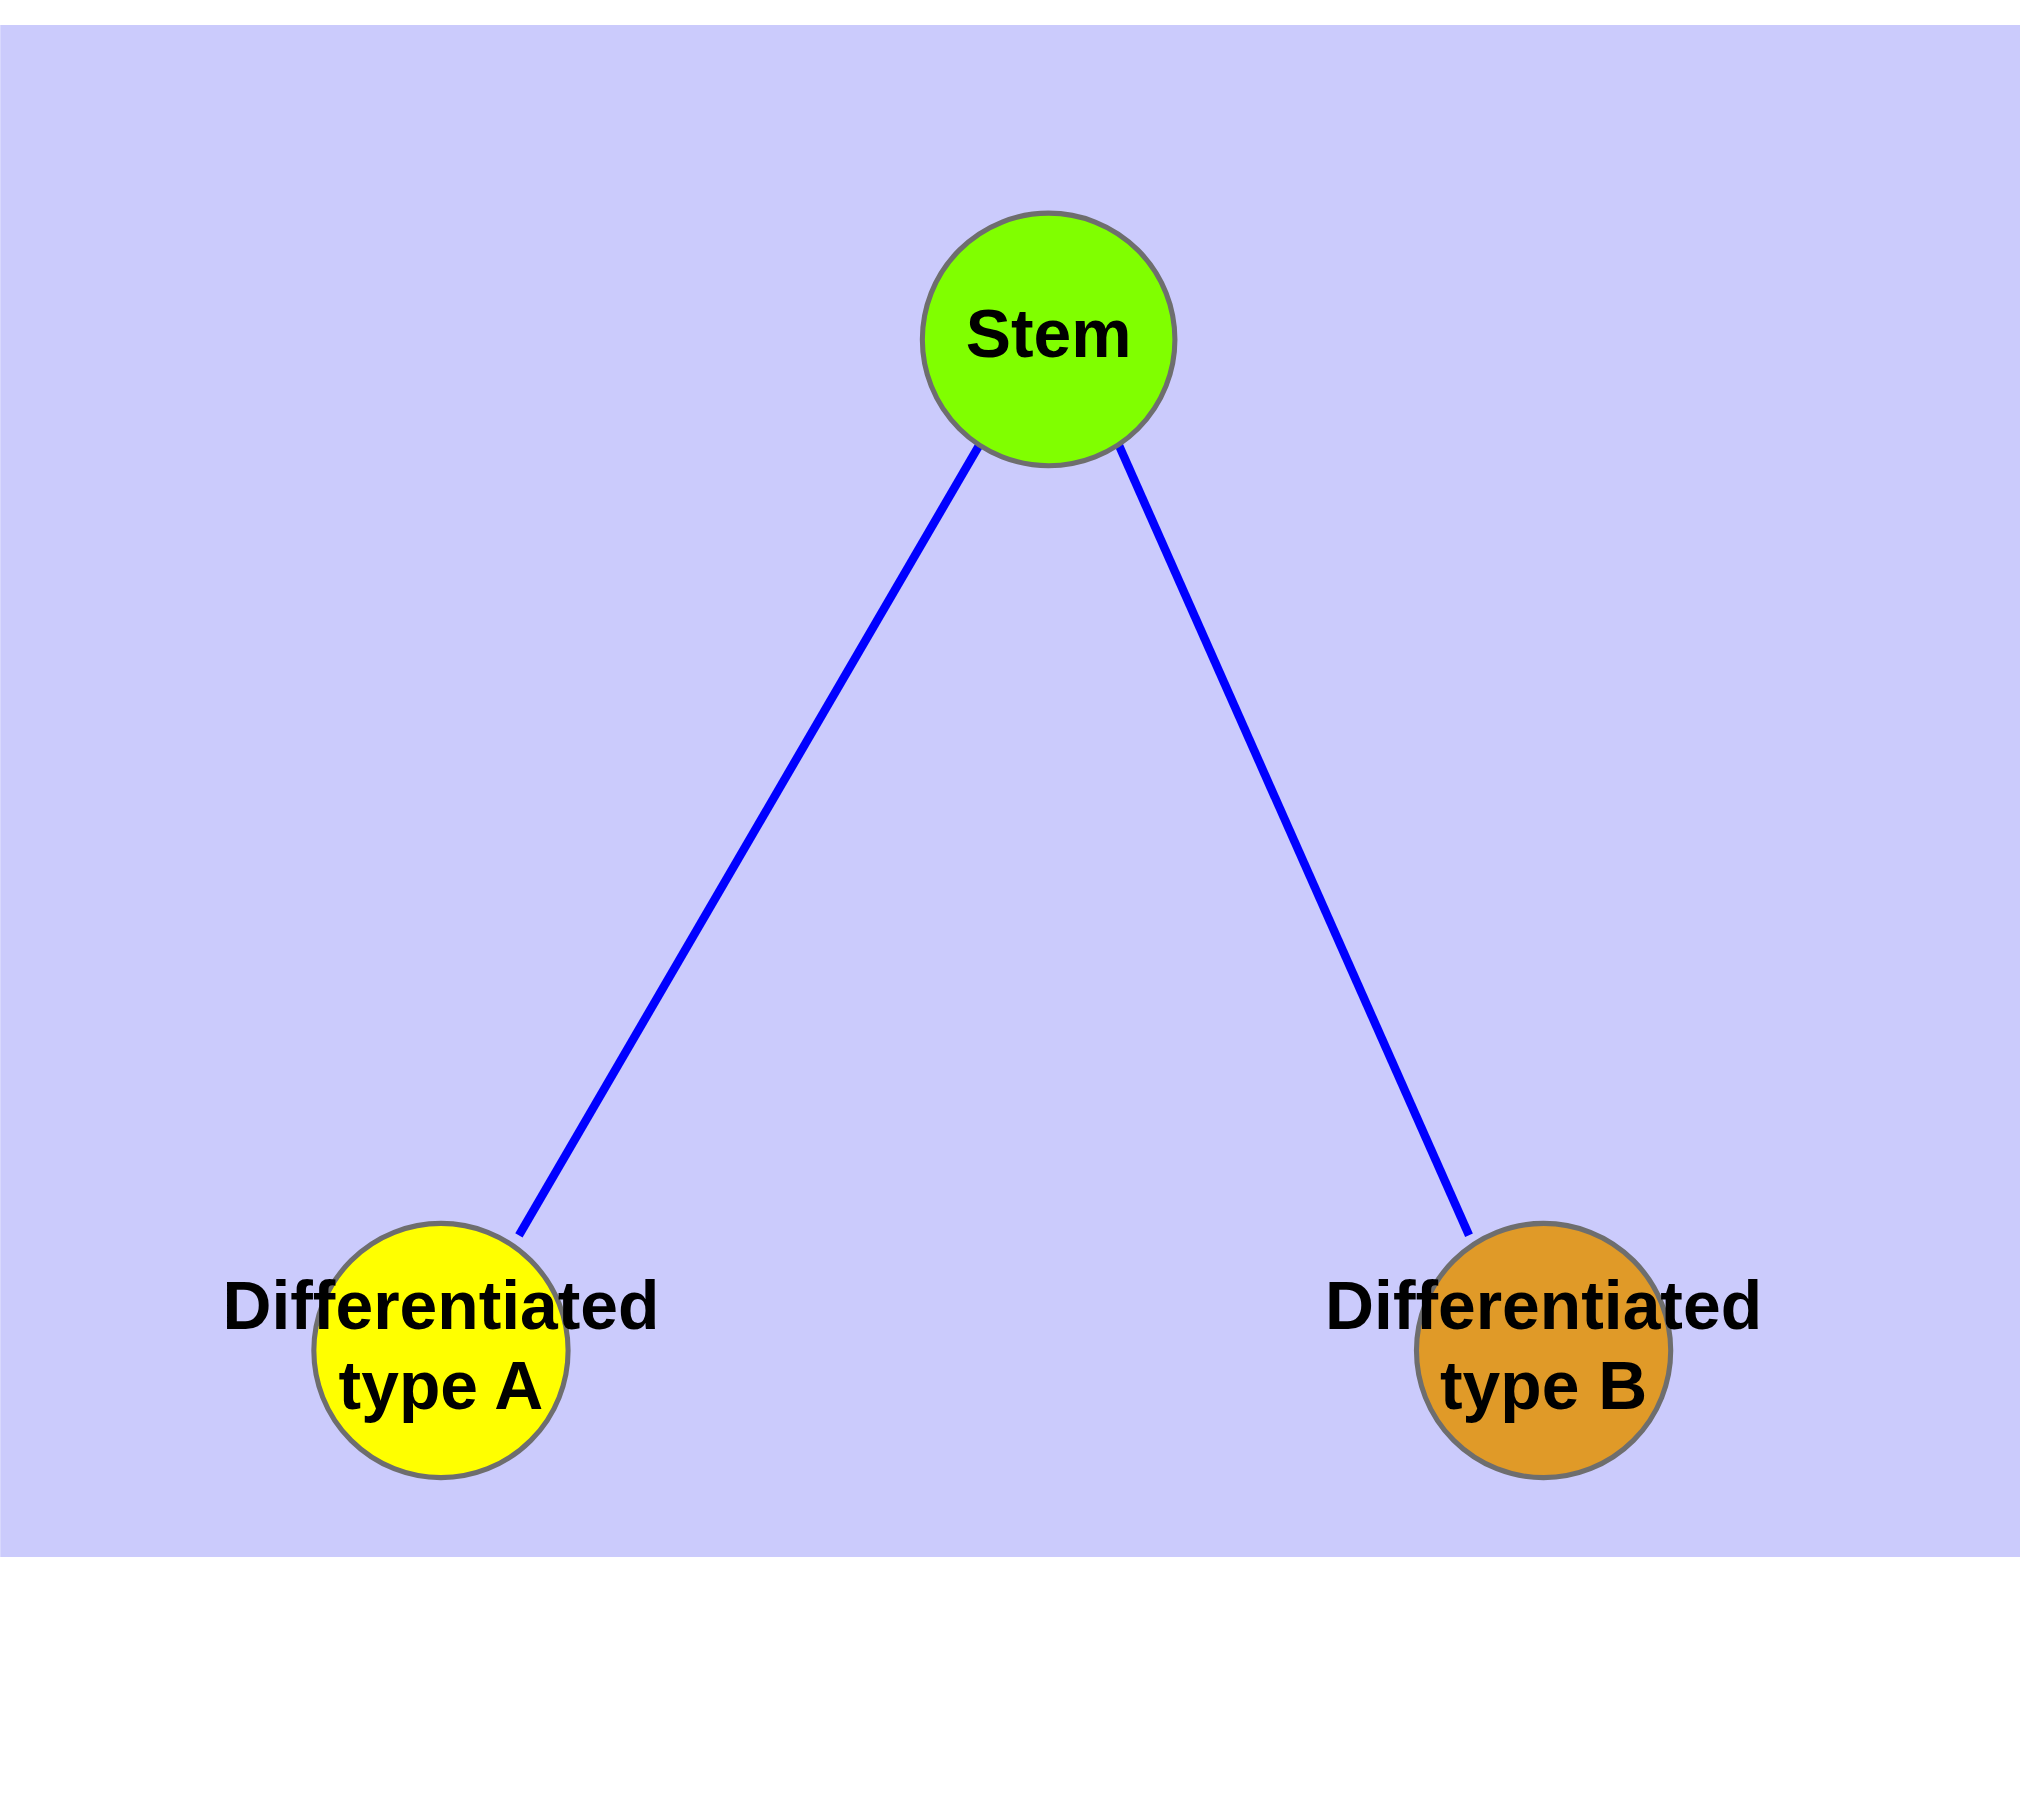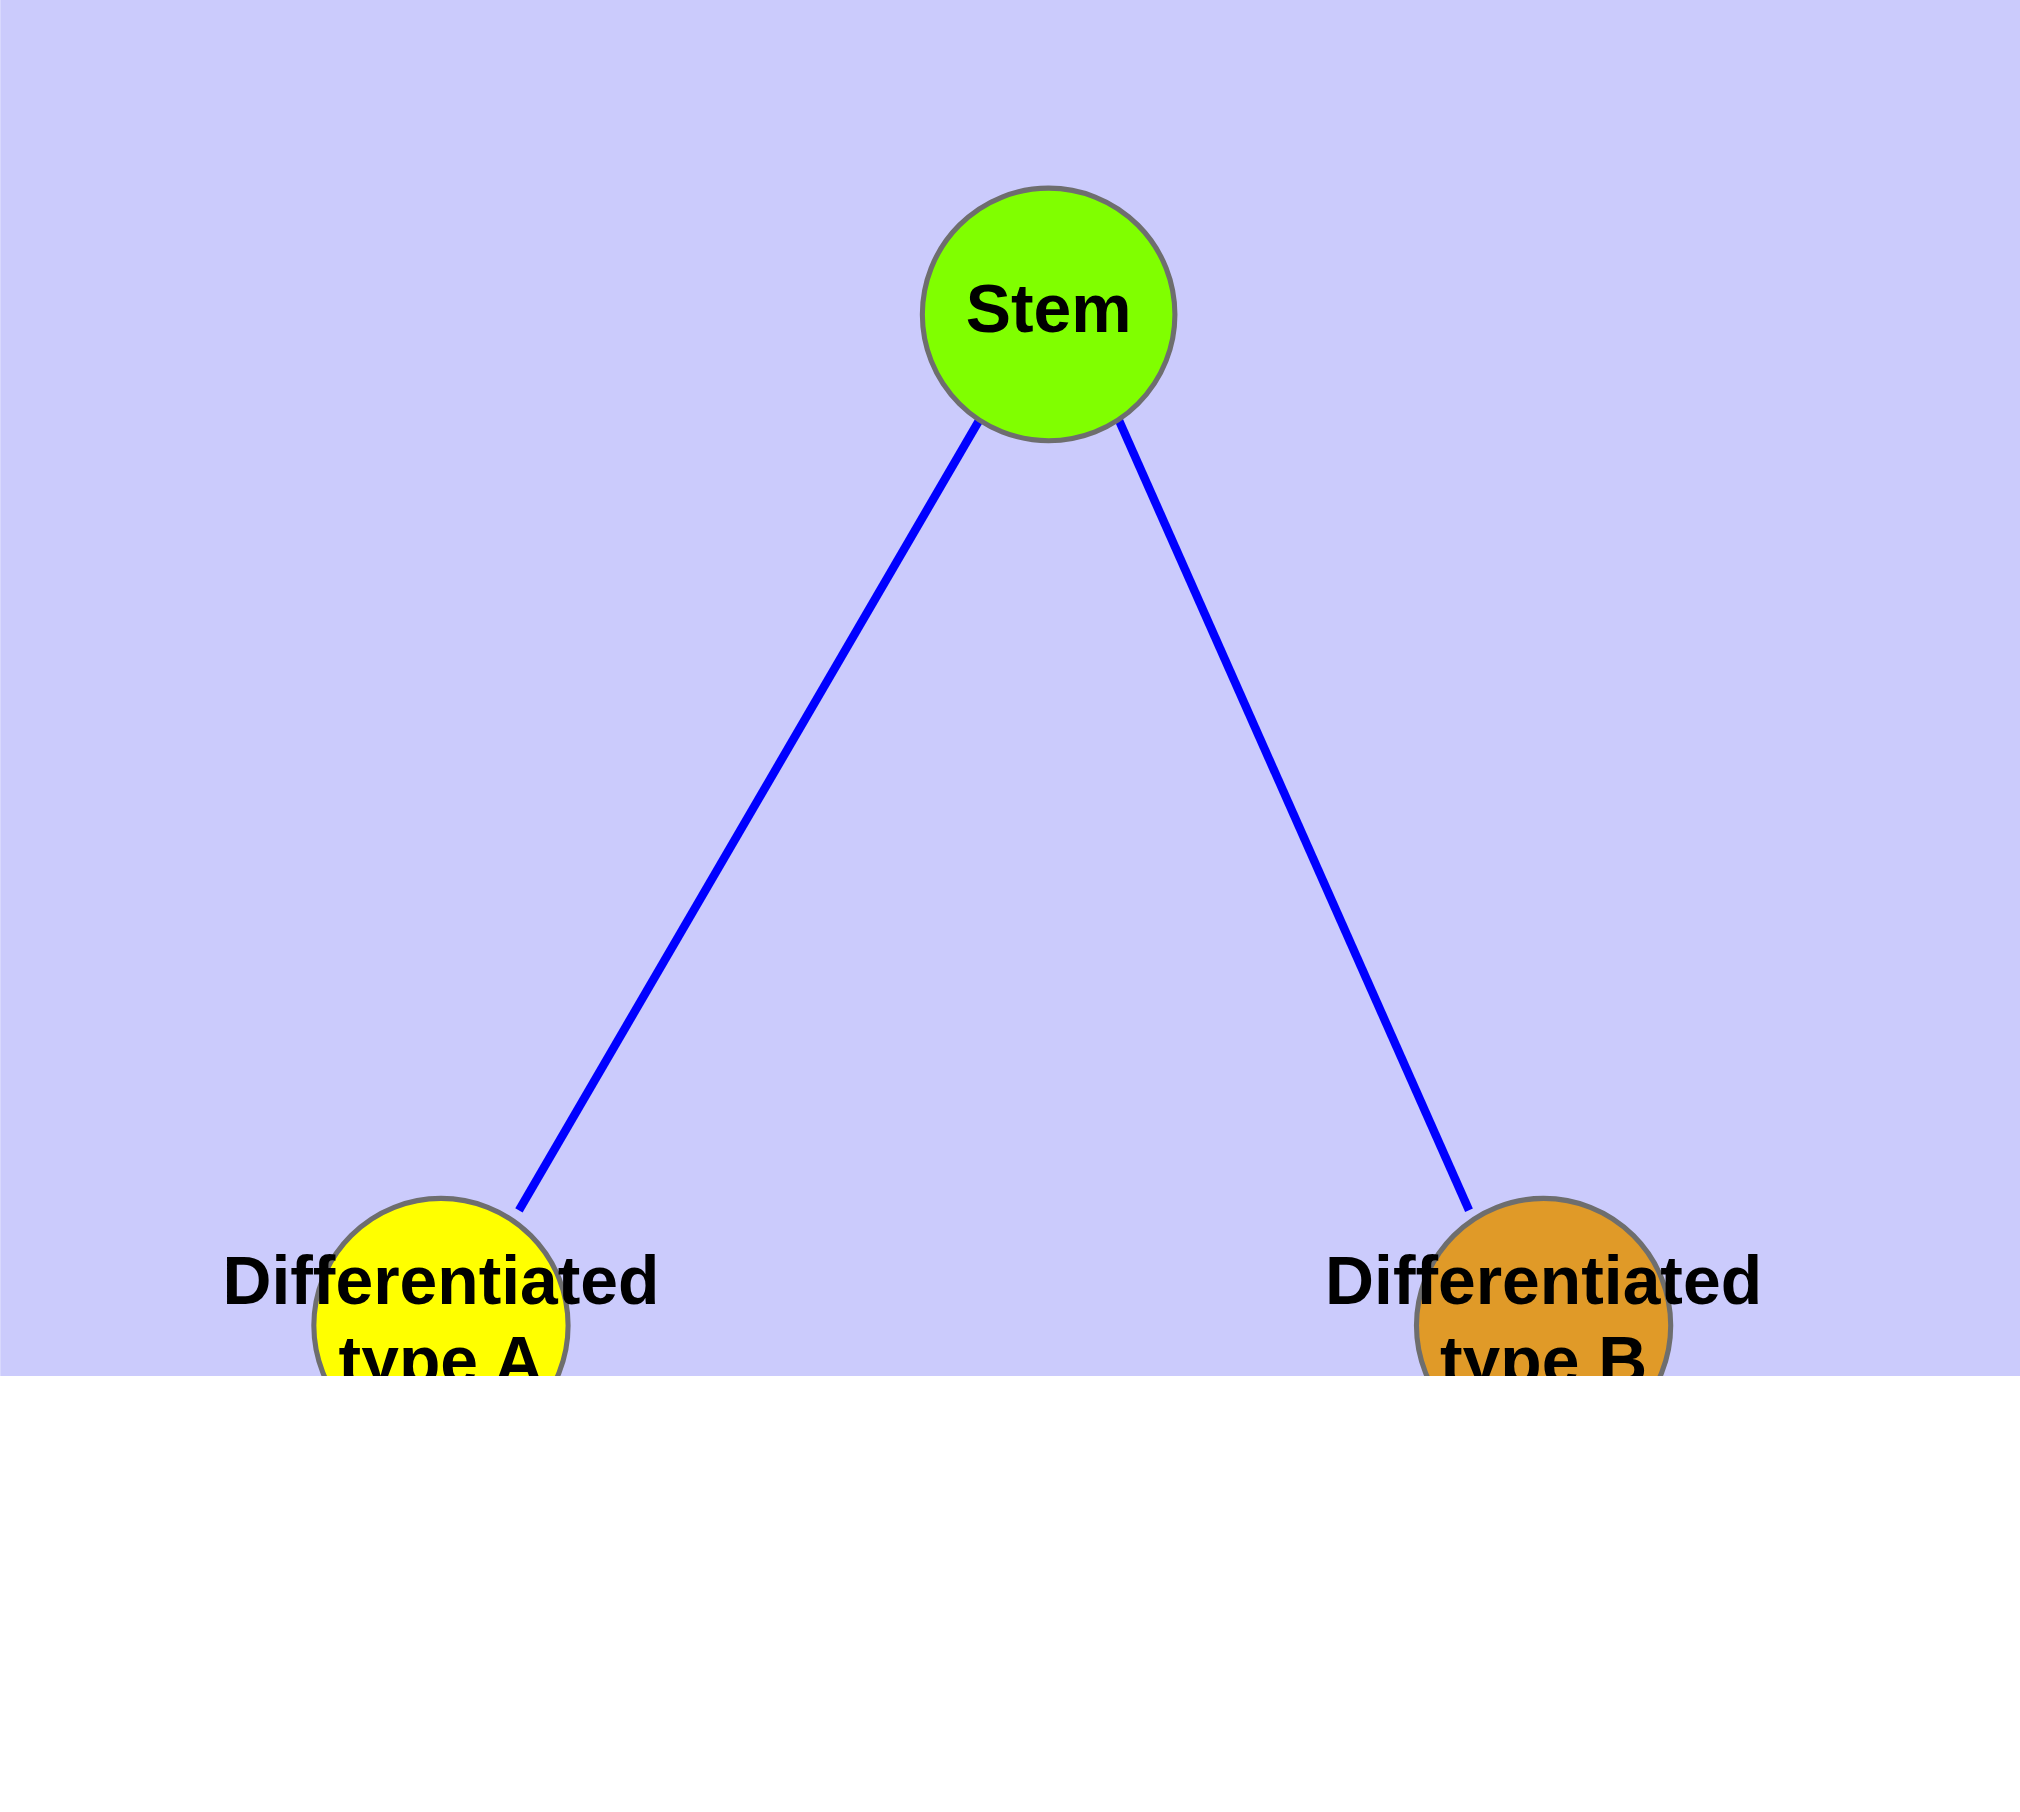--- a/index.html
+++ b/index.html
@@ -29,21 +29,21 @@
     font-family: "Liberation Sans", sans-serif;
     font-weight: bold;
     fill: #000000;
     text-anchor: middle;
     dominant-baseline: middle;
   }
 </style>
 </head>
 <body>
 
-<div id="canvas" style="width: 2021px; height: 1376px;">
+<div id="canvas" style="width: 2021px; height: 1532px; margin-top: 25px;">
   <svg id="graph-svg" viewBox="0 0 2384 2138" xmlns="http://www.w3.org/2000/svg" style="width: 2021px; height: 1812px;">
 
     <rect id="bg-rect" x="0" y="0" width="2384" height="2138" fill="#cbcbfc"></rect>
 
     <g id="edges-layer">
       <line id="edge-0" x1="1155" y1="496" x2="612" y2="1428" stroke="#0000ff" stroke-width="10" stroke-linecap="butt"></line>
       <line id="edge-1" x1="1320" y1="496" x2="1733" y2="1428" stroke="#0000ff" stroke-width="10" stroke-linecap="butt"></line>
     </g>
 
     <g id="nodes-layer">

